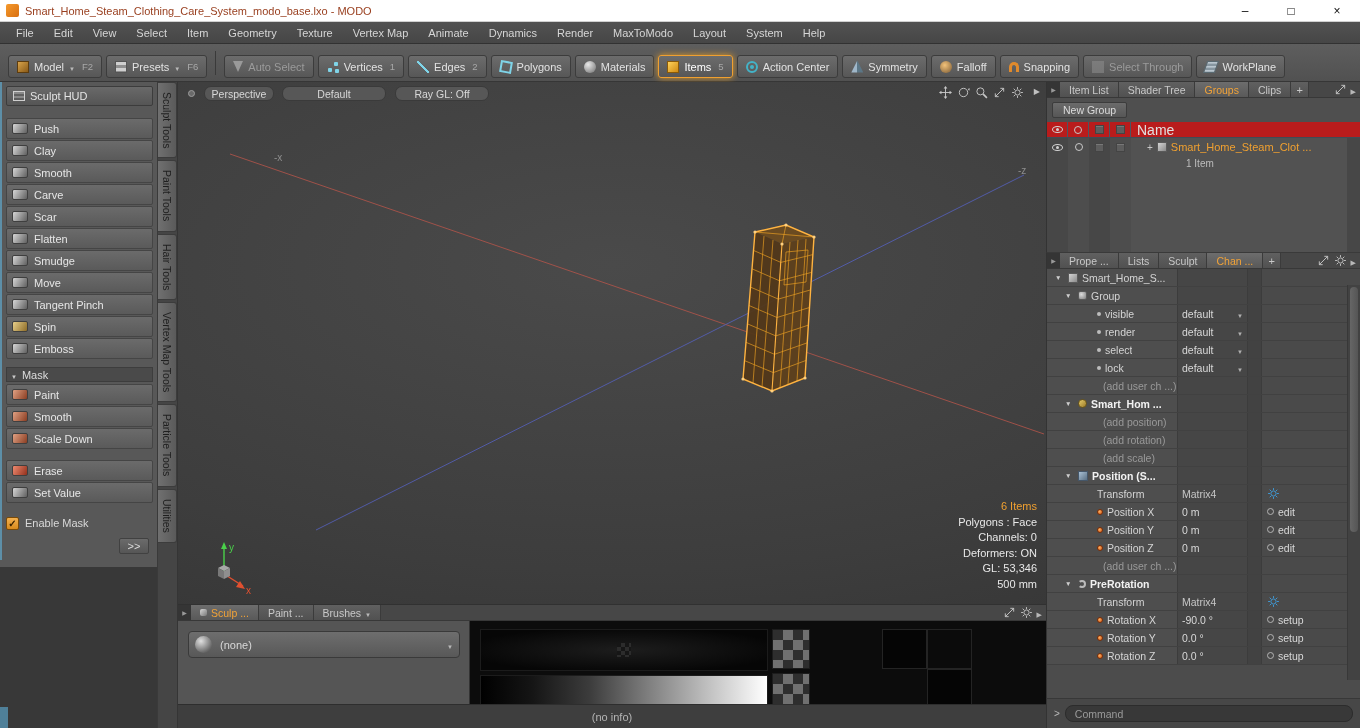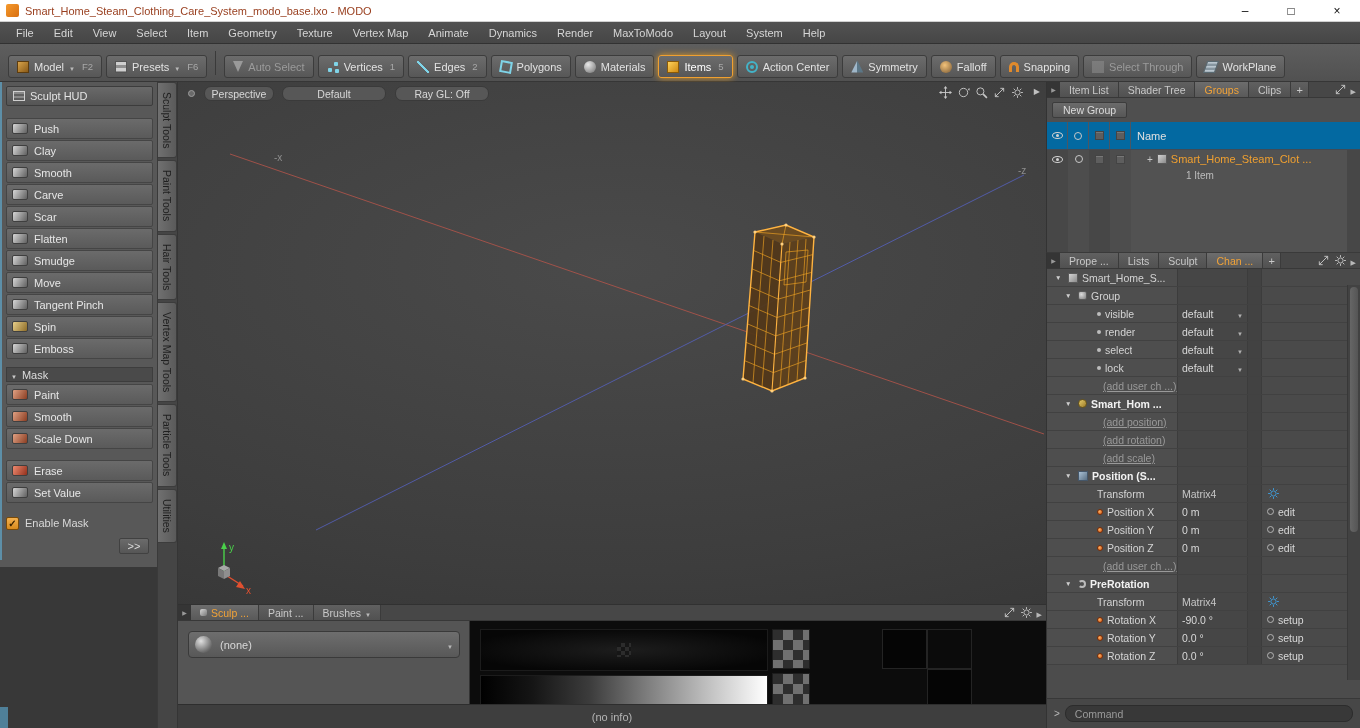--- a/index.html
+++ b/index.html
@@ -113,21 +113,21 @@
   .sw2 { left:45px; top:0; width:45px; height:40px; background:#0b0b0b; }
   .sw3 { left:45px; top:40px; width:45px; height:45px; }
 
   
   .statusbar { position:absolute; top:704px; left:178px; width:868px; height:24px; background:#3e3e3e; border-top:1px solid #2e2e2e; display:flex; align-items:center; justify-content:center; color:#b4b4b4; }
 
   
   .groups-panel { position:absolute; top:82px; left:1046px; width:314px; height:170px; background:#4f4f4f; border-left:1px solid #333; }
   .new-group-row { height:24px; display:flex; align-items:center; padding-left:5px; }
   .new-group { height:16px; padding:0 10px; background:linear-gradient(#6b6b6b,#565656); border:1px solid #3c3c3c; border-radius:2px; color:#dcdcdc; font-size:10.5px; display:flex; align-items:center; }
-  .ghead { height:28px; display:flex; align-items:stretch; background:#0369a1; border-bottom:1px solid #414b56; color:#e0e0e0; font-size:11px; }
+  .ghead { height:16px; display:flex; align-items:stretch; background:#b91c1c; border-bottom:1px solid #414b56; color:#e0e0e0; font-size:14px; }
   .gh-cell { width:21px; display:flex; align-items:center; justify-content:center; border-right:1px solid #4c5662; }
   .gh-name { flex:1; display:flex; align-items:center; padding-left:6px; }
   .gbody { position:relative; height:114px; background:linear-gradient(90deg,#474747 0 21px,#4d4d4d 21px 42px,#474747 42px 63px,#4d4d4d 63px 84px,#525252 84px 300px,#474747 300px 100%); }
   .grow { display:flex; align-items:center; height:18px; }
   .g-cell { width:21px; display:flex; align-items:center; justify-content:center; }
   .g-name { flex:1; display:flex; align-items:center; gap:4px; padding-left:16px; color:#f0a030; white-space:nowrap; overflow:hidden; }
   .plus::before { content:"+"; color:#c8c8c8; font-size:10px; }
   .eye { width:11px; height:7px; border:1px solid #d2d2d2; border-radius:50%; position:relative; }
   .eye::after { content:""; position:absolute; inset:1px 3px; border-radius:50%; background:#d2d2d2; }
   .rnd { width:8px; height:8px; border-radius:50%; border:1px solid #c8c8c8; }
@@ -148,21 +148,21 @@
   .ch-name.lvl2a { padding-left:56px; }
   .ch-val { width:70px; display:flex; align-items:center; gap:3px; padding:0 4px; background:#464646; border-left:1px solid #3c3c3c; position:relative; color:#d8d8d8; }
   .ch-s { width:14px; background:#424242; border-left:1px solid #3c3c3c; }
   .ch-src { flex:1; display:flex; align-items:center; gap:4px; padding:0 5px; background:#4a4a4a; border-left:1px solid #3c3c3c; }
   .ch-scroll { position:absolute; right:0; top:32px; bottom:18px; width:13px; background:#424242; border-left:1px solid #383838; }
   .ch-thumb { position:absolute; left:2px; right:2px; top:2px; height:62%; background:linear-gradient(90deg,#666,#555); border-radius:4px; }
   .exp { width:9px; display:inline-flex; }
   .exp::before { content:"▼"; font-size:6.5px; color:#cfcfcf; }
   .nm { color:#d4d4d4; overflow:hidden; text-overflow:ellipsis; }
   .b .nm { font-weight:bold; color:#f2f2f2; }
-  .add-row .nm { color:#999;text-decoration:underline; }
+  .add-row .nm { color:#999; }
   .dd-sm { position:absolute; right:4px; }
   .dd-sm::before { content:"▼"; font-size:6px; color:#b0b0b0; }
   .dot-g { width:4px; height:4px; border-radius:50%; background:#bcbcbc; flex:none; }
   .dot-o { width:6px; height:6px; border-radius:50%; background:radial-gradient(circle at 35% 35%,#ffb060,#d05818); border:1px solid #7a2e08; flex:none; }
   .src-o { width:7px; height:7px; border-radius:50%; border:1px solid #b4b4b4; flex:none; }
   .ci-group { width:9px; height:9px; border-radius:2px; background:radial-gradient(circle at 35% 35%,#dcdcdc,#7e7e7e); border:1px solid #5a5a5a; }
   .ci-loc { width:9px; height:9px; border-radius:50%; background:linear-gradient(135deg,#e6cb6a,#9c7b28); border:1px solid #6a5518; }
   .ci-pos { width:10px; height:10px; background:linear-gradient(135deg,#a9c0d4,#5a7084); border:1px solid #45576a; }
   .ci-rot { width:8px; height:8px; border:2px solid #bcbcbc; border-left-color:transparent; border-radius:50%; }
   .gear-blue { color:#3f9fe0; }
@@ -464,20 +464,28 @@
           <use href="#ic-zoom"></use>
         </svg>
       <svg class="mi" viewBox="0 0 14 14">
           <use href="#ic-expand"></use>
         </svg>
       <svg class="mi" viewBox="0 0 14 14">
           <use href="#ic-gear"></use>
         </svg>
     </div>
     <span class="vp-arrow"></span>
+    <div class="vp-stats">
+      <div class="orange">6 Items</div>
+      <div>Polygons : Face</div>
+      <div>Channels: 0</div>
+      <div>Deformers: ON</div>
+      <div>GL: 53,346</div>
+      <div>500 mm</div>
+    </div>
     <svg class="axis-gizmo" width="60" height="60">
       <line x1="28" y1="38" x2="28" y2="12" stroke="#4ad04a" stroke-width="1.4"></line>
       <polygon points="25,13 31,13 28,6" fill="#4ad04a"></polygon>
       <text x="33" y="15" fill="#4ad04a" font-size="10">y</text>
       <line x1="28" y1="38" x2="47" y2="50" stroke="#e05030" stroke-width="1.4"></line>
       <polygon points="44,45 49,53 40,51" fill="#e05030"></polygon>
       <text x="50" y="58" fill="#e05030" font-size="10">x</text>
       <g>
         <polygon points="22,32 28,29 34,32 28,35" fill="#a8a8a8"></polygon>
         <polygon points="22,32 28,35 28,43 22,40" fill="#787878"></polygon>

